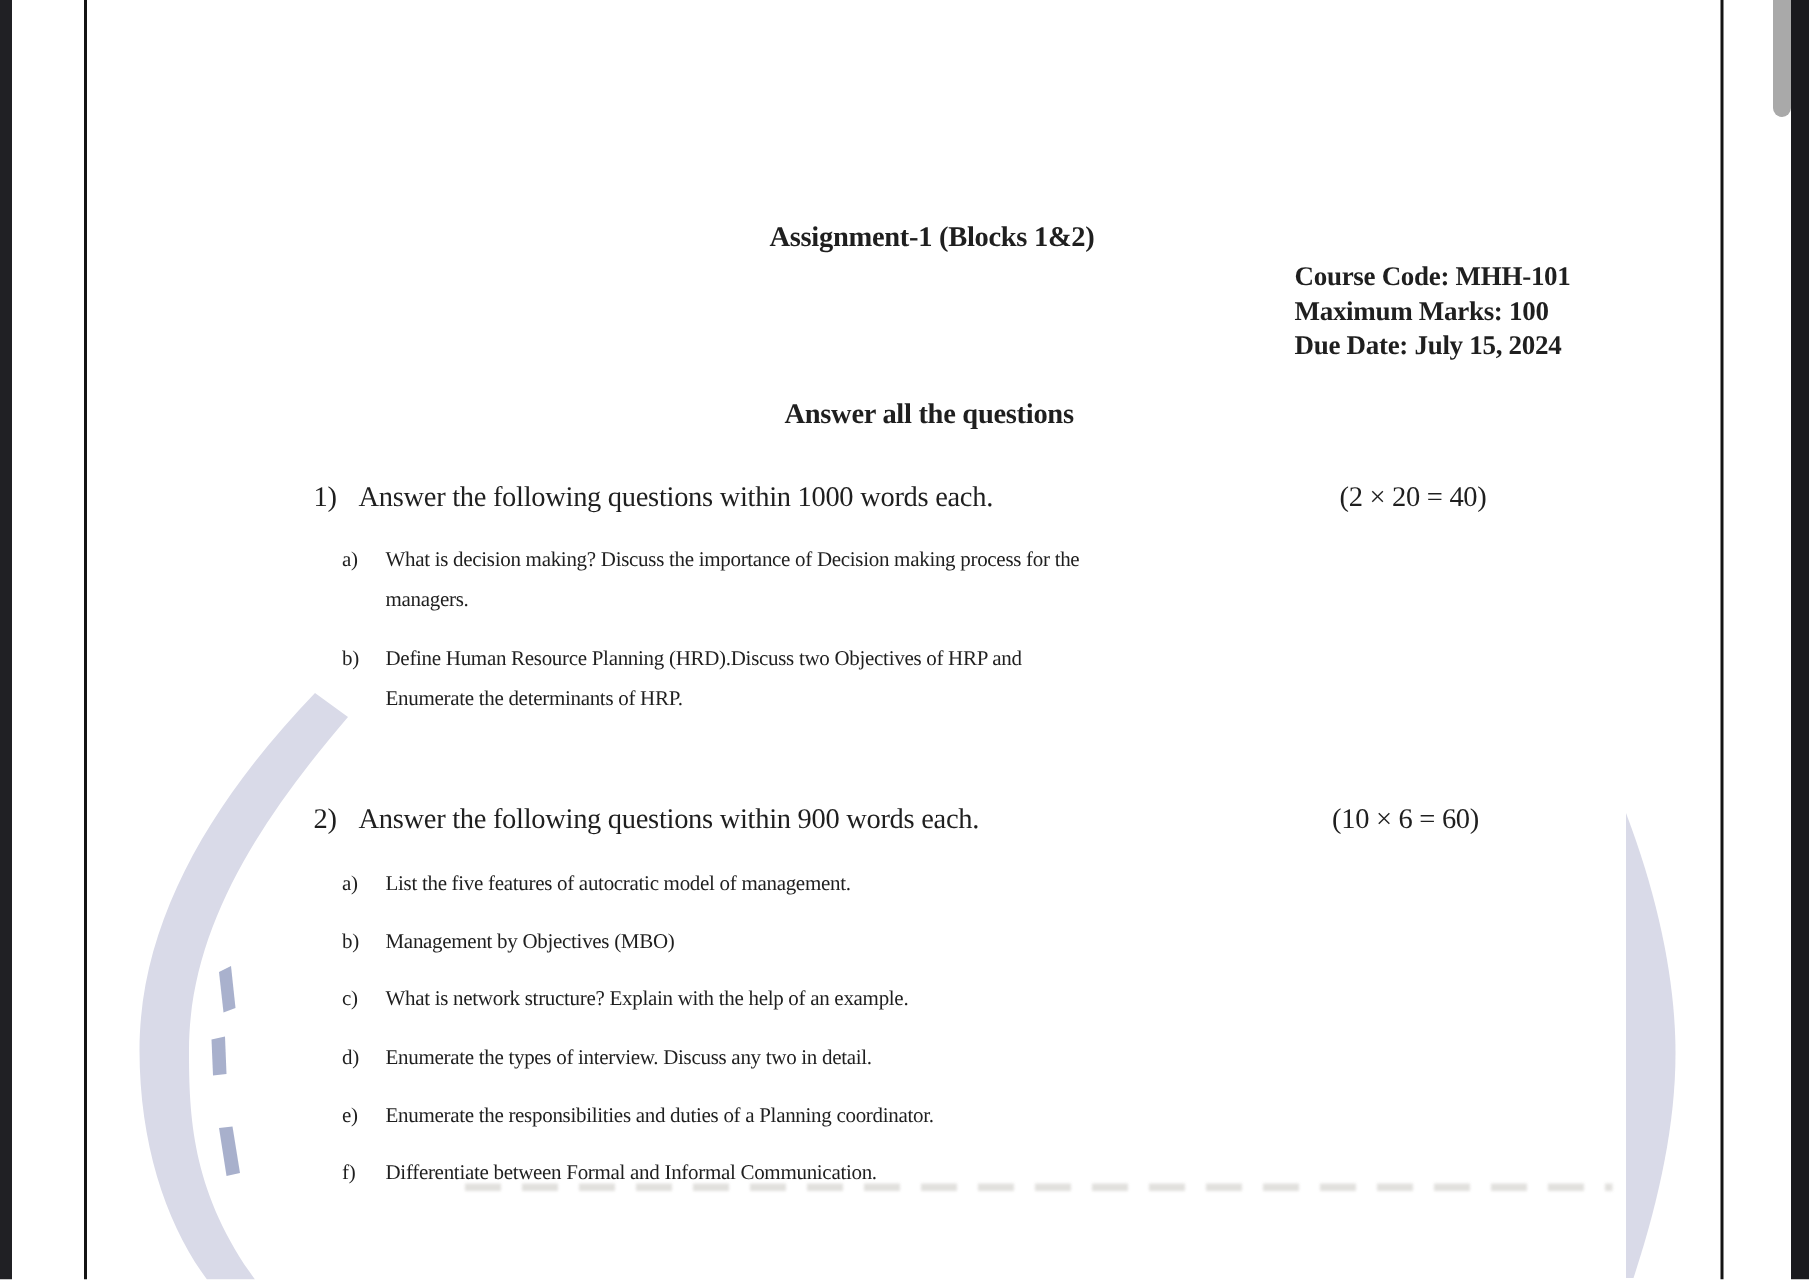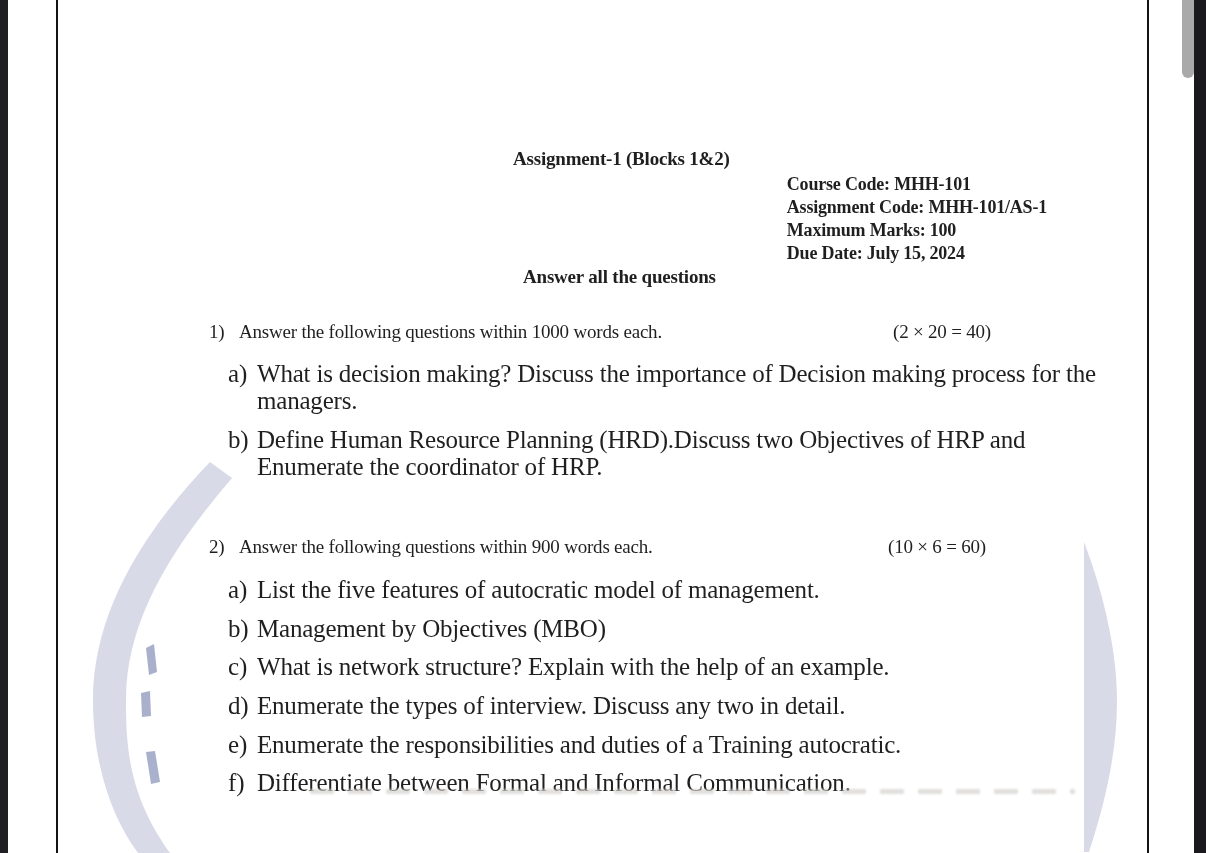--- a/index.html
+++ b/index.html
@@ -22,21 +22,21 @@
   
   .watermark{position:absolute;left:0;top:0;width:1206px;height:853px;z-index:0;}
   
   .page{position:absolute;left:57px;top:0;width:1091px;height:853px;z-index:1;}
   .doc-title{position:absolute;left:456px;top:148px;font-size:19px;font-weight:bold;letter-spacing:-0.2px;white-space:nowrap;}
   .meta{position:absolute;right:101px;top:173px;font-size:18px;font-weight:bold;line-height:23px;letter-spacing:-0.2px;}
   .instruction{position:absolute;left:466px;top:266px;font-size:19px;font-weight:bold;letter-spacing:-0.2px;white-space:nowrap;}
   .qrow{position:absolute;left:140px;right:0;font-size:19px;letter-spacing:-0.2px;white-space:nowrap;margin-left:12px;}
   .qrow .qnum{display:inline-block;width:30px;}
   .qrow .marks{position:absolute;white-space:nowrap;}
-  .item{position:absolute;left:171px;font-size:25px;letter-spacing:-0.2px;line-height:27px;white-space:nowrap;}
+  .item{position:absolute;left:171px;font-size:14px;letter-spacing:-0.2px;line-height:27px;white-space:nowrap;}
   .item .ilabel{display:inline-block;width:29px;vertical-align:top;}
   .item .itext{display:inline-block;vertical-align:top;}
   .ghost-line{position:absolute;left:253px;top:789px;width:765px;height:5px;
     background:repeating-linear-gradient(90deg,var(--ghost,#d5d3cf) 0 24px,transparent 24px 38px);
     filter:blur(1.2px);opacity:0.7;}
 </style>
 </head>
 <body>
 
 <div class="screen">
@@ -58,59 +58,58 @@
   <div class="page-border pb-right"></div>
   <div class="scroll-track"></div>
   <div class="scroll-thumb"></div>
 
   <div class="page">
 
     <div class="doc-title">Assignment-1 (Blocks 1&amp;2)</div>
 
     <div class="meta">
       <div>Course Code: MHH-101</div>
-      <div>Assignment Code: MHH-101/AS-1</div>
       <div>Maximum Marks: 100</div>
       <div>Due Date: July 15, 2024</div>
     </div>
 
     <div class="instruction">Answer all the questions</div>
 
     <div class="qrow" style="top:321px">
       <span class="qnum">1)</span><span>Answer the following questions within 1000 words each.</span>
       <span class="marks" style="left:684px">(2 × 20 = 40)</span>
     </div>
 
     <div class="item" style="top:360px">
       <span class="ilabel">a)</span><span class="itext"><span>What is decision making? Discuss the importance of Decision making process for the</span><br><span>managers.</span></span>
     </div>
 
     <div class="item" style="top:426px">
-      <span class="ilabel">b)</span><span class="itext"><span>Define Human Resource Planning (HRD).Discuss two Objectives of HRP and</span><br><span>Enumerate the coordinator of HRP.</span></span>
+      <span class="ilabel">b)</span><span class="itext"><span>Define Human Resource Planning (HRD).Discuss two Objectives of HRP and</span><br><span>Enumerate the determinants of HRP.</span></span>
     </div>
 
     <div class="qrow" style="top:536px">
       <span class="qnum">2)</span><span>Answer the following questions within 900 words each.</span>
       <span class="marks" style="left:679px">(10 × 6 = 60)</span>
     </div>
 
     <div class="item" style="top:576px">
       <span class="ilabel">a)</span><span class="itext">List the five features of autocratic model of management.</span>
     </div>
     <div class="item" style="top:615px">
       <span class="ilabel">b)</span><span class="itext">Management by Objectives (MBO)</span>
     </div>
     <div class="item" style="top:692px">
       <span class="ilabel">d)</span><span class="itext">Enumerate the types of interview. Discuss any two in detail.</span>
     </div>
     <div class="item" style="top:653px">
       <span class="ilabel">c)</span><span class="itext">What is network structure? Explain with the help of an example.</span>
     </div>
     <div class="item" style="top:731px">
-      <span class="ilabel">e)</span><span class="itext">Enumerate the responsibilities and duties of a Training autocratic.</span>
+      <span class="ilabel">e)</span><span class="itext">Enumerate the responsibilities and duties of a Planning coordinator.</span>
     </div>
     <div class="item" style="top:769px">
       <span class="ilabel">f)</span><span class="itext">Differentiate between Formal and Informal Communication.</span>
     </div>
 
     <div class="ghost-line"></div>
 
   </div>
 </div>
 

